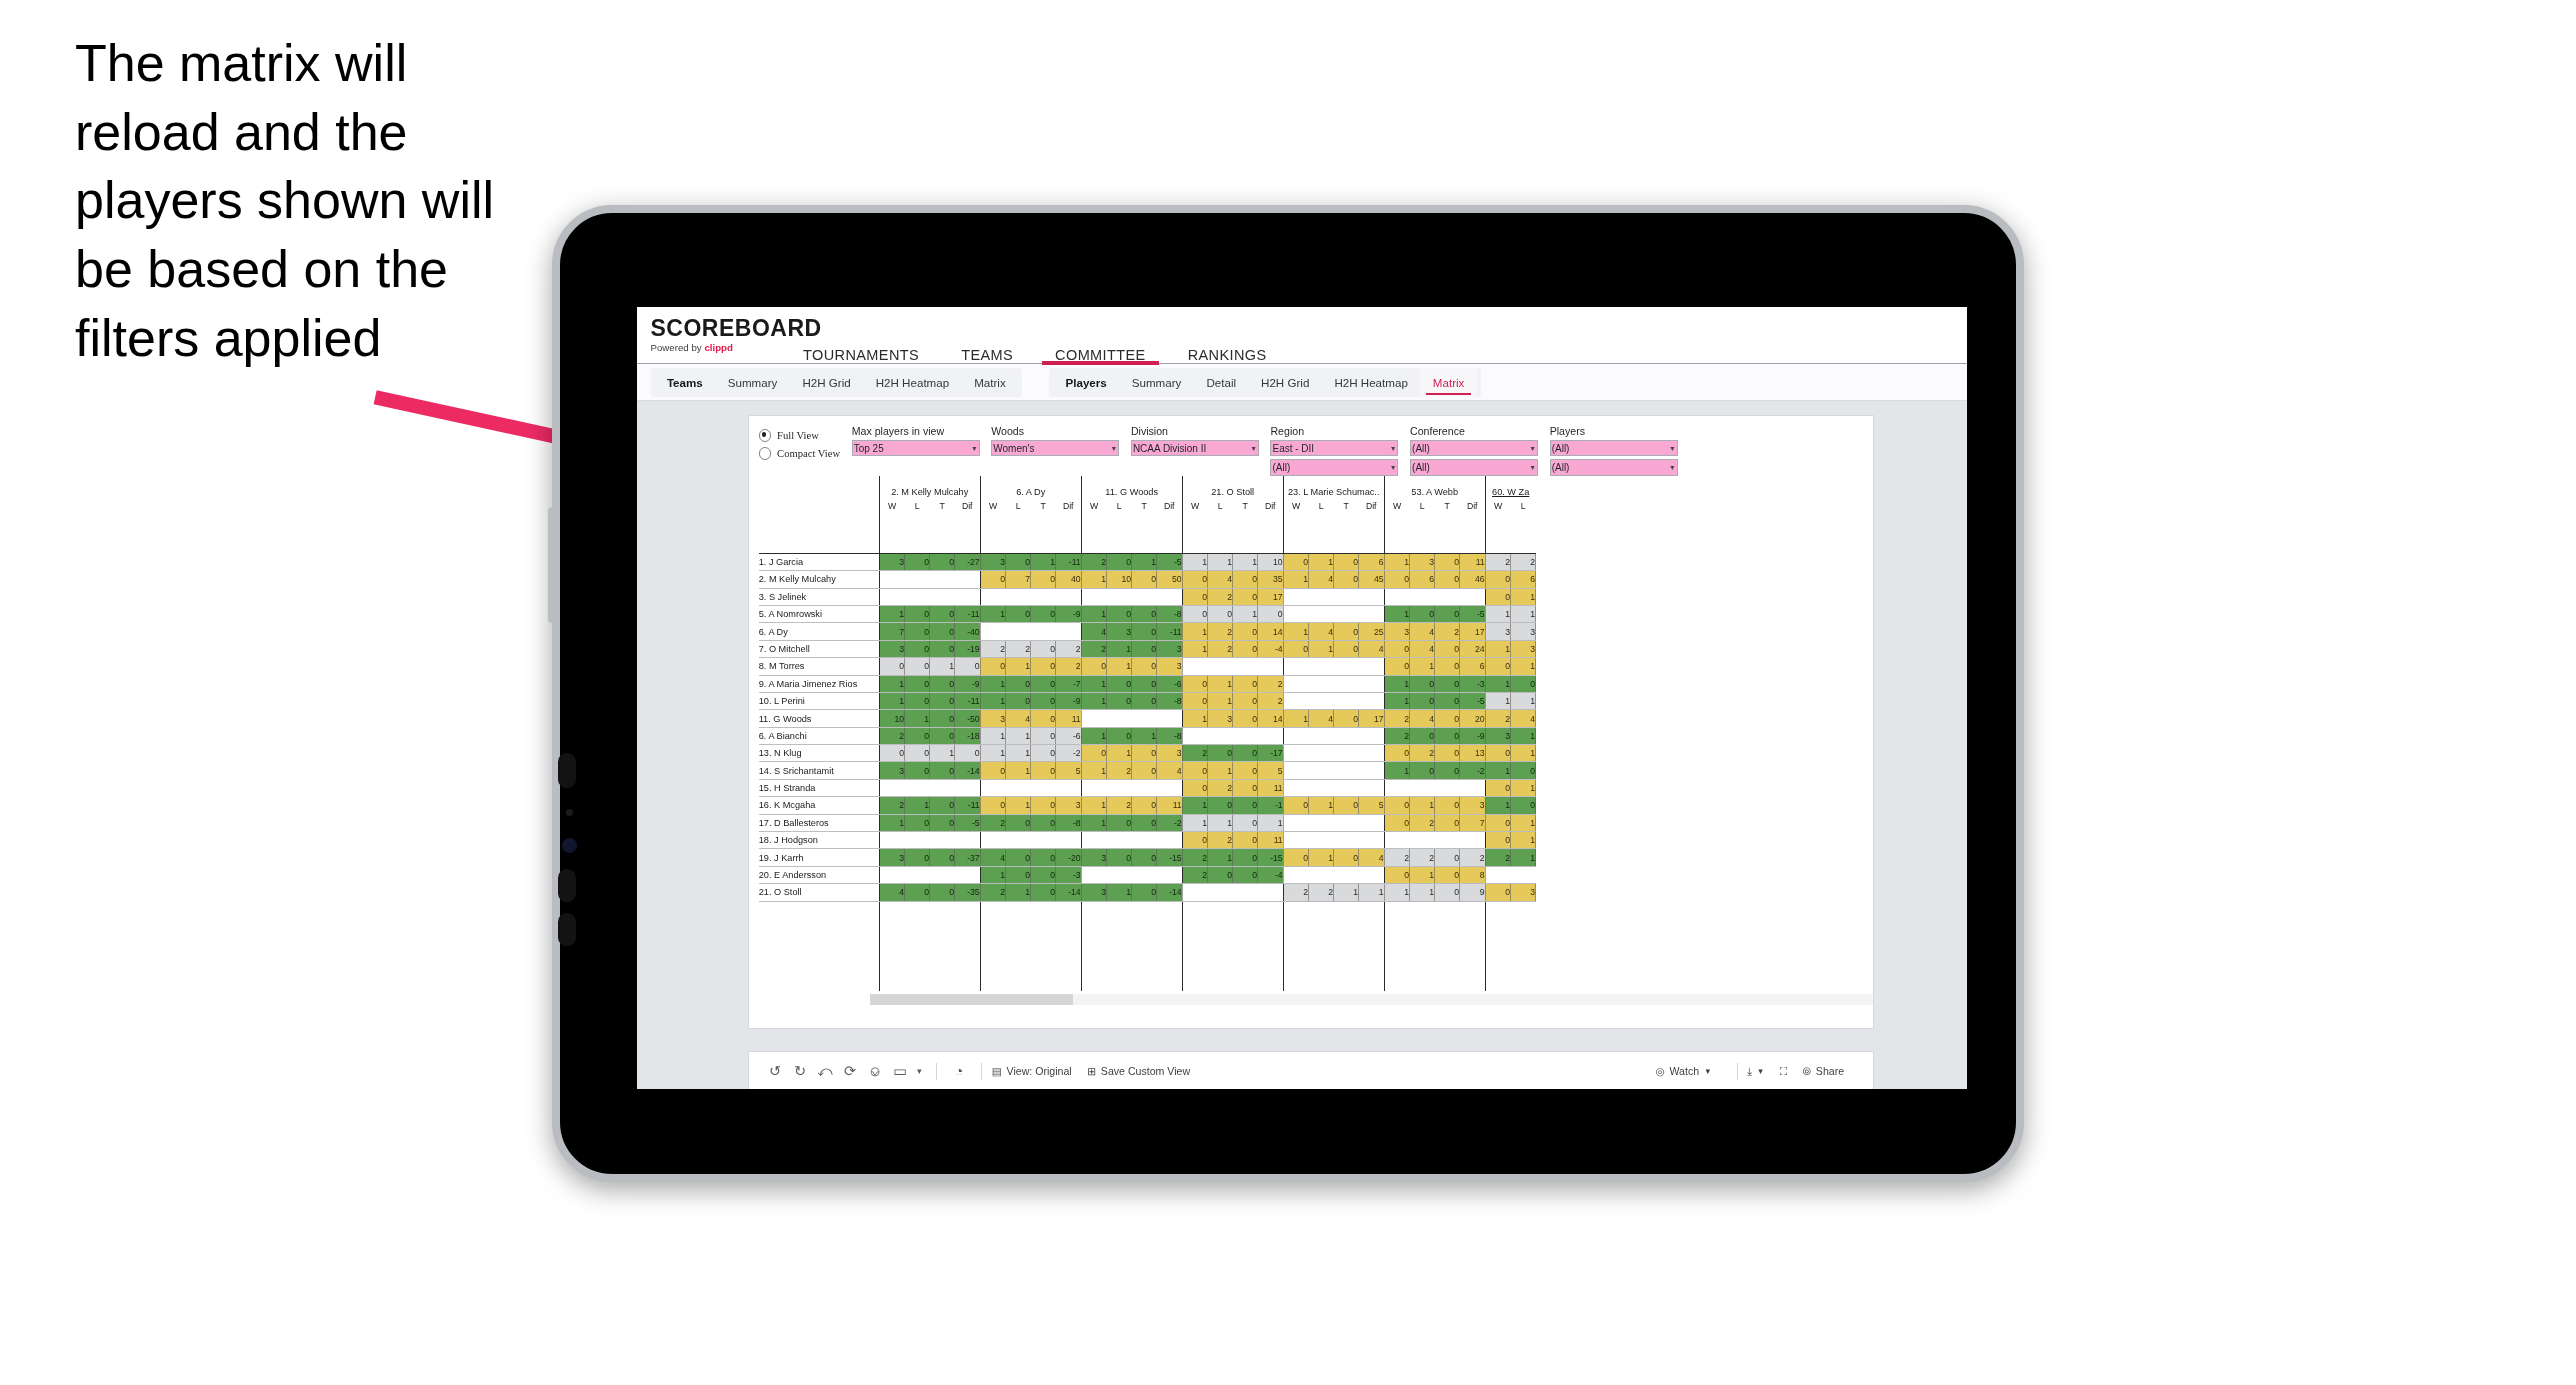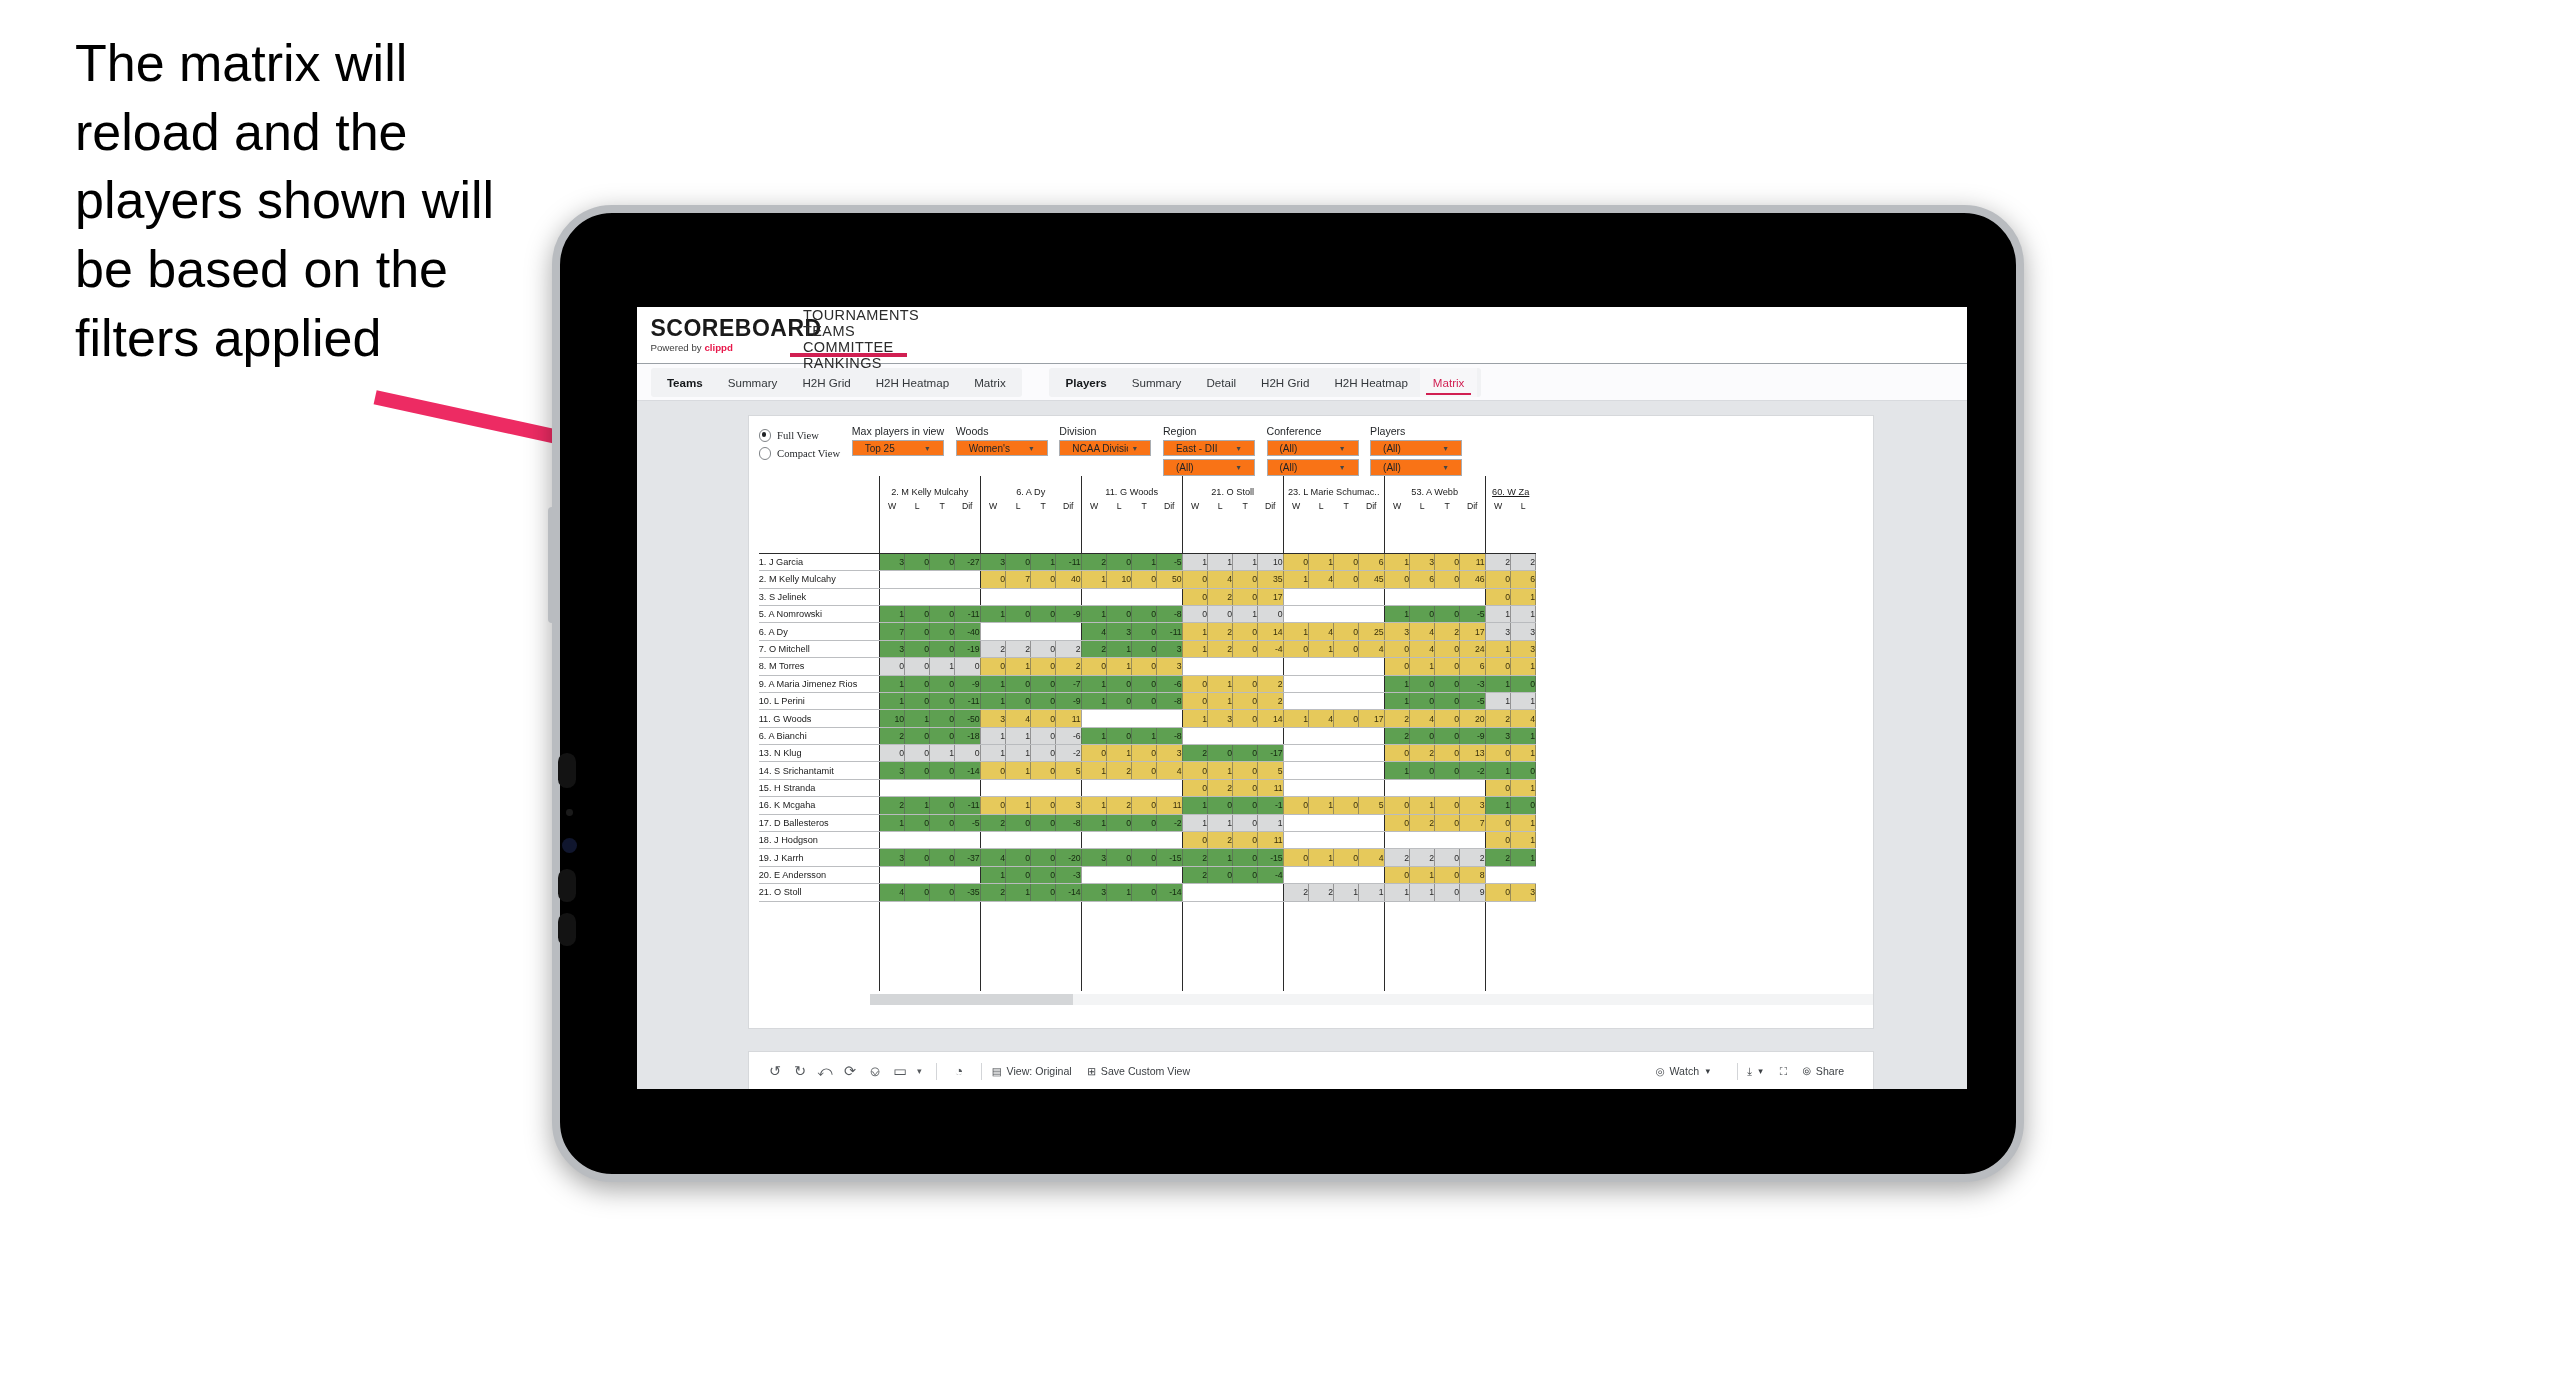--- a/index.html
+++ b/index.html
@@ -43,21 +43,21 @@
 
   
   #topnav{height:56px;background:#fff;border-bottom:1.9px solid #9aa0a6;display:flex;align-items:stretch;}
   .brand{width:145px;display:flex;flex-direction:column;justify-content:center;padding-left:13.5px;box-sizing:border-box;}
   .brand .logo{
     font-family:"Liberation Sans", sans-serif;font-weight:bold;font-size:23px;letter-spacing:0.5px;
     color:#1a1a1a;line-height:1;
   }
   .brand .tag{font-size:9.7px;color:#3c3c3c;margin-top:2.9px;}
   .brand .tag b{color:#e8174a;font-weight:bold;}
-  .navtabs{display:flex;align-items:flex-start;flex-direction:column;}
+  .navtabs{display:flex;align-items:flex-end;}
   .navtab{
     padding:0 21px;display:flex;align-items:center;font-size:14.5px;color:#2b2b2b;
     letter-spacing:0.4px;position:relative;cursor:pointer;
   }
   .navtab.active::after{
     content:"";position:absolute;left:7.7px;right:7.7px;bottom:-1.9px;height:3.9px;background:#d11f52;
   }
 
   
   #subnav{height:37px;background:#fbfbfd;border-bottom:1px solid #d8dade;display:flex;align-items:center;padding-left:13.5px;box-sizing:border-box;}
@@ -77,22 +77,22 @@
 
   
   #filters{display:flex;padding:9.7px 13.5px 5.8px 9.7px;box-sizing:border-box;height:60px;}
   .viewradios{width:93px;padding-top:3.9px;font-family:Liberation Serif, serif;}
   .radio-row{display:flex;align-items:center;font-size:10.6px;color:#1f2225;margin-bottom:5.8px;cursor:pointer;}
   .radio{width:10.6px;height:10.6px;border:1px solid #808488;border-radius:50%;margin-right:5.8px;position:relative;background:#fff;flex:0 0 auto;}
   .radio.on::after{content:"";position:absolute;left:1.9px;top:1.9px;width:4.8px;height:4.8px;border-radius:50%;background:#1f2225;}
   .fgroup{margin-right:11.6px;}
   .flabel{font-size:10.6px;color:#1f2225;margin-bottom:2.9px;}
   .fsel{
-    width:92px;height:16.4px;border:1px solid #a9adb2;background:#f97316;font-size:10px;color:#1f2225;
-    display:flex;align-items:center;padding:0 12px;box-sizing:border-box;margin-bottom:2.9px;cursor:pointer;
+    width:128px;height:16.4px;border:1px solid #a9adb2;background:#f9a8d4;font-size:10px;color:#1f2225;
+    display:flex;align-items:center;padding:0 1px;box-sizing:border-box;margin-bottom:2.9px;cursor:pointer;
     justify-content:space-between;
   }
   .fsel .cv{overflow:hidden;white-space:nowrap;}
   .caret{font-size:6.8px;color:#444;margin-left:3.9px;}
 
   
   #matrixwrap{position:relative;padding:0 0 0 9.7px;}
   table.mx{border-collapse:collapse;table-layout:fixed;font-size:8.7px;color:#1a1a1a;}
   table.mx th,table.mx td{padding:0;margin:0;}
   .rowlabel{

